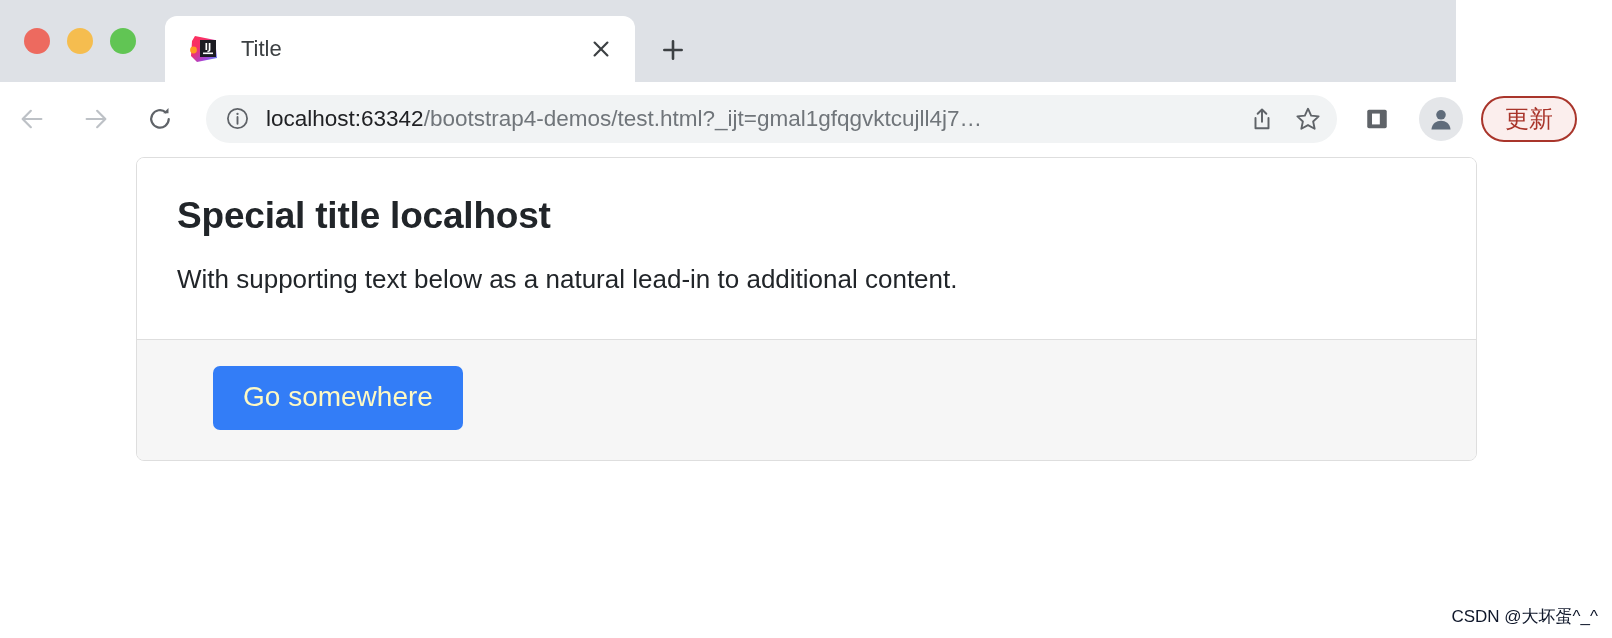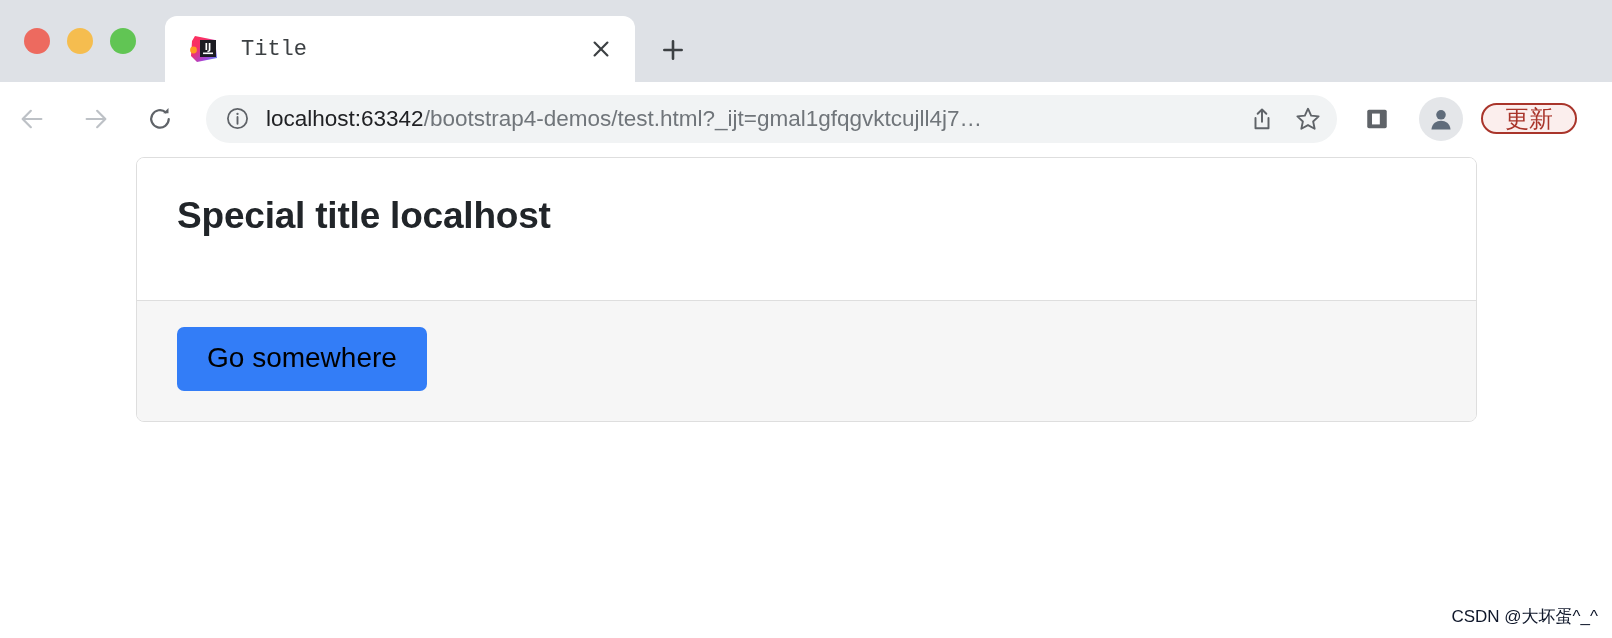--- a/index.html
+++ b/index.html
@@ -18,21 +18,21 @@
   
   .browser {
     position: absolute;
     left: 0; top: 0;
     width: 1612px;
     height: 155px;
   }
   .tabstrip {
     position: absolute;
     left: 0; top: 0;
-    width: 1612px;
+    width: 1456px;
     height: 82px;
     background: #dee1e6;
   }
   .traffic-lights {
     position: absolute;
     left: 24px;
     top: 28px;
     display: flex;
     gap: 17px;
     align-items: center;
@@ -68,21 +68,20 @@
     overflow: hidden;
   }
   .tab-title {
     flex: 1 1 auto;
     margin-left: 22px;
     font-size: 22px;
     color: #3c4043;
     white-space: nowrap;
     overflow: hidden;
     text-overflow: ellipsis;
-    font-family: Liberation Mono, monospace;
   }
   .tab-close {
     flex: 0 0 auto;
     width: 32px;
     height: 32px;
     display: flex;
     align-items: center;
     justify-content: center;
     border-radius: 50%;
   }
@@ -176,21 +175,21 @@
     height: 44px;
     border-radius: 50%;
     background: #e4e6e9;
     display: flex;
     align-items: center;
     justify-content: center;
   }
   .update-btn {
     flex: 0 0 auto;
     margin-left: 18px;
-    height: 31px;
+    height: 46px;
     padding: 0 22px;
     border-radius: 23px;
     border: 2px solid #a9352b;
     background: #fbeeed;
     color: #a9352b;
     font-size: 24px;
     display: flex;
     align-items: center;
     justify-content: center;
     box-sizing: border-box;
@@ -246,28 +245,29 @@
   .card-footer {
     background: #f6f6f6;
     border-top: 1px solid #dedede;
     padding: 26px 40px 30px 40px;
   }
   .btn-primary {
     display: inline-flex;
     align-items: center;
     justify-content: center;
     background: #337df7;
-    color: #000000;
+    color: #fef9c3;
     border: none;
     border-radius: 7px;
     font-size: 28px;
     font-family: "Liberation Sans", sans-serif;
     padding: 17px 30px 19px 30px;
     line-height: 1;
     cursor: pointer;
+    margin-left: 36px;
   }
 
   .watermark {
     position: absolute;
     right: 14px;
     bottom: 10px;
     font-size: 17px;
     color: #0f172a;
     white-space: nowrap;
   }
@@ -381,20 +381,21 @@
   </div>
 </div>
 
 <div class="viewport">
 
   <div class="card">
 
 
     <div class="card-body">
       <h3 class="card-title">Special title localhost</h3>
+      <p class="card-text">With supporting text below as a natural lead-in to additional content.</p>
     </div>
 
     <div class="card-footer">
       <button class="btn-primary">Go somewhere</button>
     </div>
   </div>
 
   <div class="watermark">CSDN @大坏蛋^_^</div>
 </div>
 

